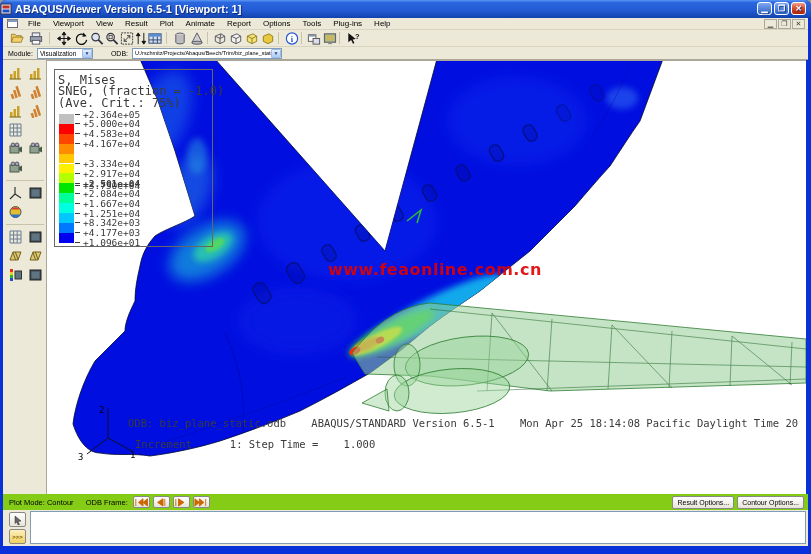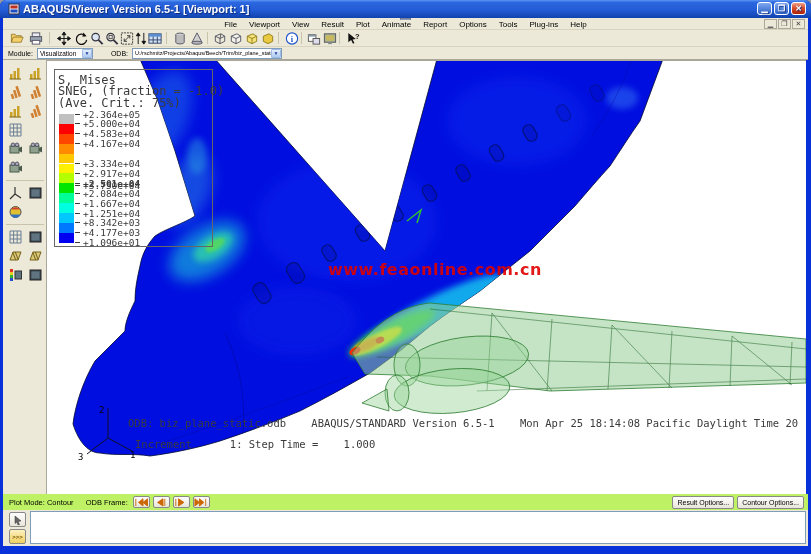--- a/index.html
+++ b/index.html
@@ -4,29 +4,29 @@
 <style>
   html,body{margin:0;padding:0;background:#9a9a9a;font-family:"Liberation Sans",sans-serif;}
   *{box-sizing:border-box;}
   .abs{position:absolute;}
   #win{position:relative;width:811px;height:554px;background:#0831D9;overflow:hidden;
        border-radius:6px 6px 0 0;}
   
   #titlebar{left:0;top:0;width:811px;height:18px;
     background:linear-gradient(180deg,#5A96F4 0%,#2A66DE 14%,#245CD6 55%,#1143AE 100%);
     display:flex;align-items:center;color:#fff;font-size:11px;font-weight:bold;
-    text-shadow:1px 1px 1px #0a2a7a;padding-left:8px;border-radius:6px 6px 0 0;}
+    text-shadow:1px 1px 1px #0a2a7a;padding-left:0;border-radius:6px 6px 0 0;}
   .tbtn{width:15px;height:13px;border:1px solid #fff;border-radius:3px;margin-left:2px;
     display:flex;align-items:center;justify-content:center;color:#fff;font-size:8px;line-height:8px;
     background:linear-gradient(#7FA8F0,#2E62C8);}
   .tbtn.close{background:linear-gradient(#F0A088,#D9502E 45%,#B02000);}
   #titlebtns{position:absolute;right:5px;top:2px;display:flex;}
   
   #menubar{left:3px;top:18px;width:805px;height:12px;background:#ECE9D8;display:flex;
-    align-items:center;font-size:8px;color:#000;border-bottom:1px solid #D8D4C0;flex-direction:column;}
+    align-items:center;font-size:8px;color:#000;border-bottom:1px solid #D8D4C0;}
   .menuitem{padding:0 6px;height:100%;display:flex;align-items:center;}
   #mdibtns{position:absolute;right:3px;top:0;display:flex;height:100%;align-items:center;}
   .mdibtn{width:13px;height:10px;border:1px solid #ACA899;background:#ECE9D8;color:#444;
     font-size:7px;line-height:7px;text-align:center;margin-left:1px;}
   
   #toolbar{left:3px;top:30px;width:805px;height:17px;background:#ECE9D8;border-bottom:1px solid #D8D4C0;}
   .tico{position:absolute;top:1px;width:18px;height:15px;display:flex;align-items:center;justify-content:center;}
   .tsep{position:absolute;top:2px;width:1px;height:12px;background:#C8C4AC;}
   #modulebar{left:3px;top:47px;width:805px;height:13px;background:#ECE9D8;display:flex;
     align-items:center;font-size:7px;color:#000;border-bottom:1px solid #ACA899;}
@@ -47,21 +47,21 @@
   .lg-title{position:absolute;left:3px;font-size:12px;white-space:pre;}
   .lg-sw{position:absolute;left:4px;width:15px;height:10px;}
   .lg-val{position:absolute;left:20px;font-size:9.5px;height:10px;display:flex;align-items:center;white-space:pre;}
   .lg-val::before{content:"";width:5px;border-top:1px solid #3a3a3a;margin-right:3px;}
   
   .vtext{position:absolute;font-family:"DejaVu Sans Mono",monospace;color:#3a3a3a;
     font-size:10.5px;white-space:pre;}
   #watermark{left:281px;top:199px;font-size:16px;letter-spacing:.5px;color:#e00000;
     font-family:"DejaVu Sans",sans-serif;opacity:.9;font-weight:bold;}
   
-  #promptbar{left:3px;top:494px;width:805px;height:16px;background:#bef264;display:flex;
+  #promptbar{left:3px;top:494px;width:805px;height:16px;background:#84cc16;display:flex;
     align-items:center;font-size:7.5px;color:#000;}
   .pbtn{width:17px;height:12px;border:1px solid #888;border-radius:2px;margin-right:3px;
     background:linear-gradient(#fff,#E8E4D8);display:flex;align-items:center;justify-content:center;}
   .obtn{height:13px;border:1px solid #888;border-radius:2px;background:linear-gradient(#fff,#E8E4D8);
     font-size:7px;padding:0 4px;display:flex;align-items:center;margin-left:3px;}
   #messagebar{left:3px;top:510px;width:805px;height:36px;background:#ECE9D8;}
   .mbtn{position:absolute;left:6px;width:17px;height:15px;border:1px solid #888;border-radius:2px;
     background:linear-gradient(#fff,#E8E4D8);display:flex;align-items:center;justify-content:center;
     font-size:6px;color:#7a5800;font-weight:bold;}
   #msgbox{position:absolute;left:27px;top:1px;width:776px;height:33px;background:#fff;

